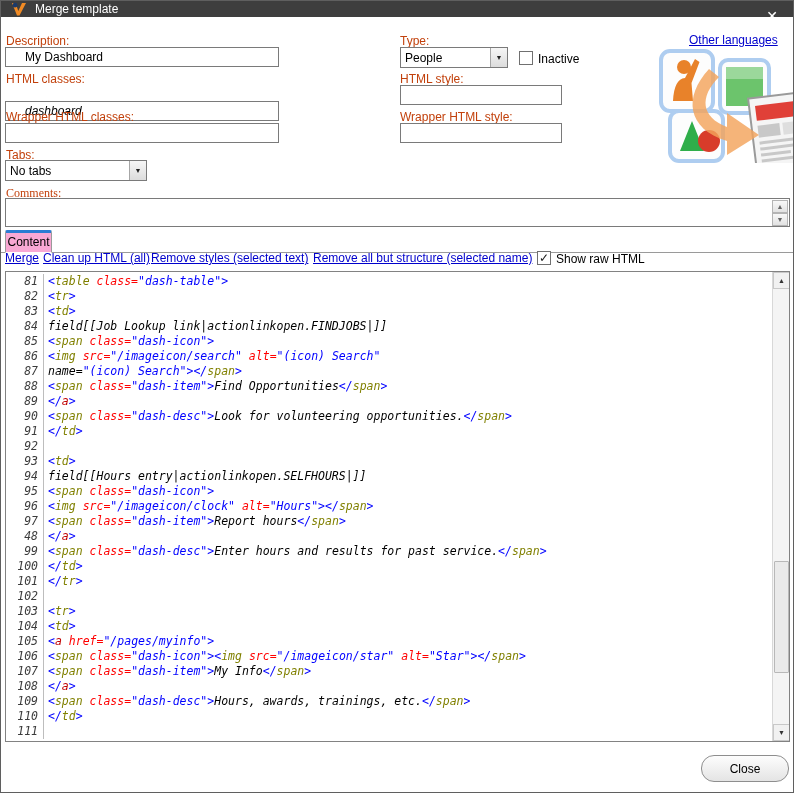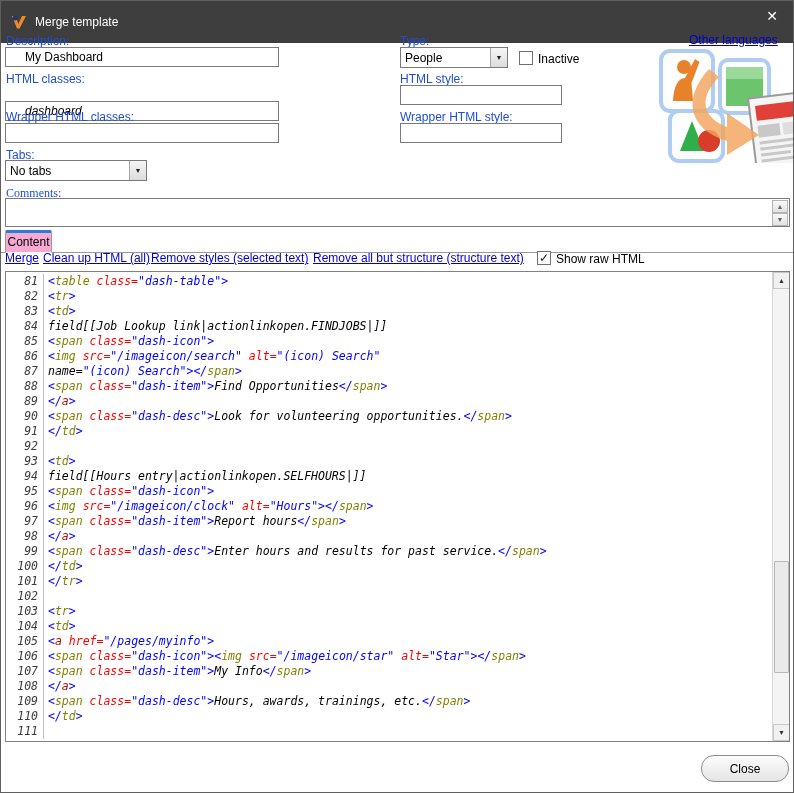--- a/index.html
+++ b/index.html
@@ -1,27 +1,27 @@
 <!DOCTYPE html>
 <html><head>
 <meta charset="utf-8">
 <style>
   * { margin:0; padding:0; box-sizing:border-box; }
   html,body { width:794px; height:793px; font-family:"Liberation Sans",sans-serif; background:#fff; }
   .window { position:relative; width:794px; height:793px; background:#fff; border:1px solid #5f5f5f; overflow:hidden; }
 
   
-  .titlebar { position:absolute; left:0; top:0; width:100%; height:42px; background:#3e3e3e; display:flex; align-items:center; }
+  .titlebar { position:absolute; left:0; top:0; width:100%; height:16px; background:#3e3e3e; display:flex; align-items:center; }
   .titlebar .app-icon { margin-left:9px; width:18px; height:16px; }
   .titlebar .title { color:#ffffff; font-size:12px; margin-left:7px; }
   .titlebar .close-btn { position:absolute; right:10px; top:4px; width:22px; height:22px; color:#fff; font-size:14px;
     display:flex; align-items:center; justify-content:center; cursor:default; }
 
   
-  .lbl { position:absolute; font-size:12px; color:#1d4ed8; }
+  .lbl { position:absolute; font-size:12px; color:#c2410c; }
   .txt { position:absolute; height:20px; border:1px solid #7a7a7a; background:#fff; font-size:12px; font-family:"Liberation Sans",sans-serif; padding:1px 19px; }
   .combo { position:absolute; height:21px; border:1px solid #7a7a7a; background:#fff; font-size:12px; display:flex; align-items:center; }
   .combo .combo-value { flex:1; padding-left:4px; }
   .combo .combo-arrow { width:17px; height:100%; border-left:1px solid #a6a6a6; background:linear-gradient(#f6f6f6,#dcdcdc);
     display:flex; align-items:center; justify-content:center; font-size:7px; color:#222; }
   .checkbox { position:absolute; width:14px; height:14px; border:1px solid #707070; background:#fff; font-size:12px; line-height:12px; text-align:center; color:#222; }
   .cb-label { position:absolute; font-size:12px; color:#000; }
   .link { position:absolute; font-size:12px; color:#0000cc; text-decoration:underline; cursor:pointer; }
 
   .comments-box { position:absolute; left:4px; top:197px; width:785px; height:29px; border:1px solid #7a7a7a; background:#fff; }
@@ -133,21 +133,21 @@
     <span class="spin up">▲</span>
     <span class="spin down">▼</span>
   </div>
 
   <div class="tabstrip-line"></div>
   <div class="tab-selected">Content</div>
 
   <span class="toolbar-link" style="left:4px;">Merge</span>
   <span class="toolbar-link" style="left:42px;">Clean up HTML (all)</span>
   <span class="toolbar-link" style="left:150px;">Remove styles (selected text)</span>
-  <span class="toolbar-link" style="left:312px;">Remove all but structure (structure text)</span>
+  <span class="toolbar-link" style="left:312px;">Remove all but structure (selected name)</span>
   <span class="checkbox" style="left:536px; top:250px;">✓</span>
   <span class="cb-label" style="left:555px; top:251px;">Show raw HTML</span>
 
   <div class="editor">
     <div class="code-lines">
         <div class="code-line"><span class="line-number">81</span><span class="line-code"><span class="c-d">&lt;</span><span class="c-t">table</span><span class="c-p"> </span><span class="c-a">class=</span><span class="c-v">"dash-table"</span><span class="c-d">&gt;</span></span></div>
         <div class="code-line"><span class="line-number">82</span><span class="line-code"><span class="c-d">&lt;</span><span class="c-t">tr</span><span class="c-d">&gt;</span></span></div>
         <div class="code-line"><span class="line-number">83</span><span class="line-code"><span class="c-d">&lt;</span><span class="c-t">td</span><span class="c-d">&gt;</span></span></div>
         <div class="code-line"><span class="line-number">84</span><span class="line-code"><span class="c-p">field[[Job Lookup link|actionlinkopen.FINDJOBS|]]</span></span></div>
         <div class="code-line"><span class="line-number">85</span><span class="line-code"><span class="c-d">&lt;</span><span class="c-t">span</span><span class="c-p"> </span><span class="c-a">class=</span><span class="c-v">"dash-icon"</span><span class="c-d">&gt;</span></span></div>
@@ -156,21 +156,21 @@
         <div class="code-line"><span class="line-number">88</span><span class="line-code"><span class="c-d">&lt;</span><span class="c-t">span</span><span class="c-p"> </span><span class="c-a">class=</span><span class="c-v">"dash-item"</span><span class="c-d">&gt;</span><span class="c-p">Find Opportunities</span><span class="c-d">&lt;/</span><span class="c-t">span</span><span class="c-d">&gt;</span></span></div>
         <div class="code-line"><span class="line-number">89</span><span class="line-code"><span class="c-d">&lt;/</span><span class="c-r">a</span><span class="c-d">&gt;</span></span></div>
         <div class="code-line"><span class="line-number">90</span><span class="line-code"><span class="c-d">&lt;</span><span class="c-t">span</span><span class="c-p"> </span><span class="c-a">class=</span><span class="c-v">"dash-desc"</span><span class="c-d">&gt;</span><span class="c-p">Look for volunteering opportunities.</span><span class="c-d">&lt;/</span><span class="c-t">span</span><span class="c-d">&gt;</span></span></div>
         <div class="code-line"><span class="line-number">91</span><span class="line-code"><span class="c-d">&lt;/</span><span class="c-t">td</span><span class="c-d">&gt;</span></span></div>
         <div class="code-line"><span class="line-number">92</span><span class="line-code">&nbsp;</span></div>
         <div class="code-line"><span class="line-number">93</span><span class="line-code"><span class="c-d">&lt;</span><span class="c-t">td</span><span class="c-d">&gt;</span></span></div>
         <div class="code-line"><span class="line-number">94</span><span class="line-code"><span class="c-p">field[[Hours entry|actionlinkopen.SELFHOURS|]]</span></span></div>
         <div class="code-line"><span class="line-number">95</span><span class="line-code"><span class="c-d">&lt;</span><span class="c-t">span</span><span class="c-p"> </span><span class="c-a">class=</span><span class="c-v">"dash-icon"</span><span class="c-d">&gt;</span></span></div>
         <div class="code-line"><span class="line-number">96</span><span class="line-code"><span class="c-d">&lt;</span><span class="c-t">img</span><span class="c-p"> </span><span class="c-a">src=</span><span class="c-v">"/imageicon/clock"</span><span class="c-p"> </span><span class="c-a">alt=</span><span class="c-v">"Hours"</span><span class="c-d">&gt;</span><span class="c-d">&lt;/</span><span class="c-t">span</span><span class="c-d">&gt;</span></span></div>
         <div class="code-line"><span class="line-number">97</span><span class="line-code"><span class="c-d">&lt;</span><span class="c-t">span</span><span class="c-p"> </span><span class="c-a">class=</span><span class="c-v">"dash-item"</span><span class="c-d">&gt;</span><span class="c-p">Report hours</span><span class="c-d">&lt;/</span><span class="c-t">span</span><span class="c-d">&gt;</span></span></div>
-        <div class="code-line"><span class="line-number">98</span><span class="line-code"><span class="c-d">&lt;/</span><span class="c-r">a</span><span class="c-d">&gt;</span></span></div>
+        <div class="code-line"><span class="line-number">48</span><span class="line-code"><span class="c-d">&lt;/</span><span class="c-r">a</span><span class="c-d">&gt;</span></span></div>
         <div class="code-line"><span class="line-number">99</span><span class="line-code"><span class="c-d">&lt;</span><span class="c-t">span</span><span class="c-p"> </span><span class="c-a">class=</span><span class="c-v">"dash-desc"</span><span class="c-d">&gt;</span><span class="c-p">Enter hours and results for past service.</span><span class="c-d">&lt;/</span><span class="c-t">span</span><span class="c-d">&gt;</span></span></div>
         <div class="code-line"><span class="line-number">100</span><span class="line-code"><span class="c-d">&lt;/</span><span class="c-t">td</span><span class="c-d">&gt;</span></span></div>
         <div class="code-line"><span class="line-number">101</span><span class="line-code"><span class="c-d">&lt;/</span><span class="c-t">tr</span><span class="c-d">&gt;</span></span></div>
         <div class="code-line"><span class="line-number">102</span><span class="line-code">&nbsp;</span></div>
         <div class="code-line"><span class="line-number">103</span><span class="line-code"><span class="c-d">&lt;</span><span class="c-t">tr</span><span class="c-d">&gt;</span></span></div>
         <div class="code-line"><span class="line-number">104</span><span class="line-code"><span class="c-d">&lt;</span><span class="c-t">td</span><span class="c-d">&gt;</span></span></div>
         <div class="code-line"><span class="line-number">105</span><span class="line-code"><span class="c-d">&lt;</span><span class="c-r">a</span><span class="c-p"> </span><span class="c-a">href=</span><span class="c-v">"/pages/myinfo"</span><span class="c-d">&gt;</span></span></div>
         <div class="code-line"><span class="line-number">106</span><span class="line-code"><span class="c-d">&lt;</span><span class="c-t">span</span><span class="c-p"> </span><span class="c-a">class=</span><span class="c-v">"dash-icon"</span><span class="c-d">&gt;</span><span class="c-d">&lt;</span><span class="c-t">img</span><span class="c-p"> </span><span class="c-a">src=</span><span class="c-v">"/imageicon/star"</span><span class="c-p"> </span><span class="c-a">alt=</span><span class="c-v">"Star"</span><span class="c-d">&gt;</span><span class="c-d">&lt;/</span><span class="c-t">span</span><span class="c-d">&gt;</span></span></div>
         <div class="code-line"><span class="line-number">107</span><span class="line-code"><span class="c-d">&lt;</span><span class="c-t">span</span><span class="c-p"> </span><span class="c-a">class=</span><span class="c-v">"dash-item"</span><span class="c-d">&gt;</span><span class="c-p">My Info</span><span class="c-d">&lt;/</span><span class="c-t">span</span><span class="c-d">&gt;</span></span></div>
         <div class="code-line"><span class="line-number">108</span><span class="line-code"><span class="c-d">&lt;/</span><span class="c-r">a</span><span class="c-d">&gt;</span></span></div>

